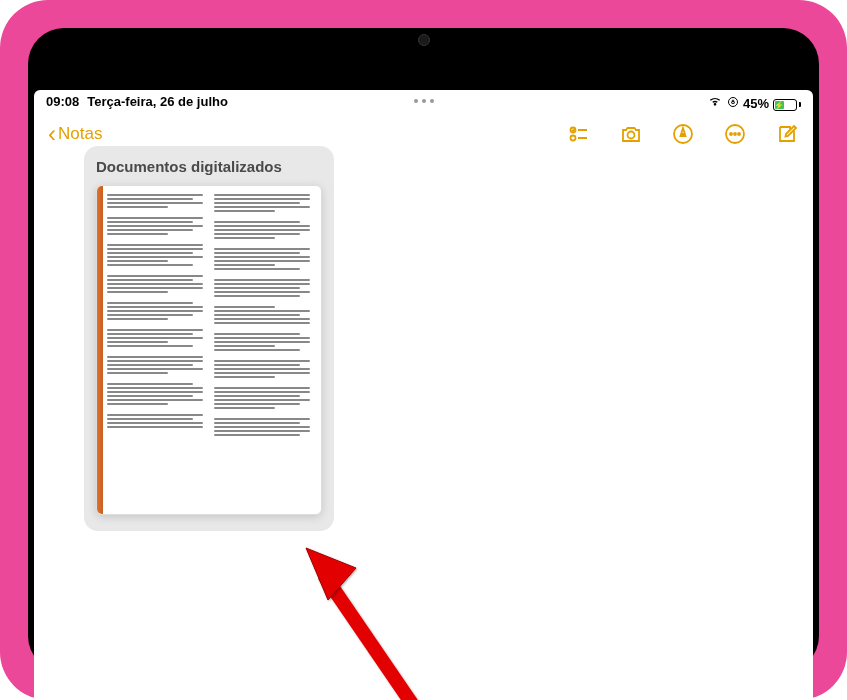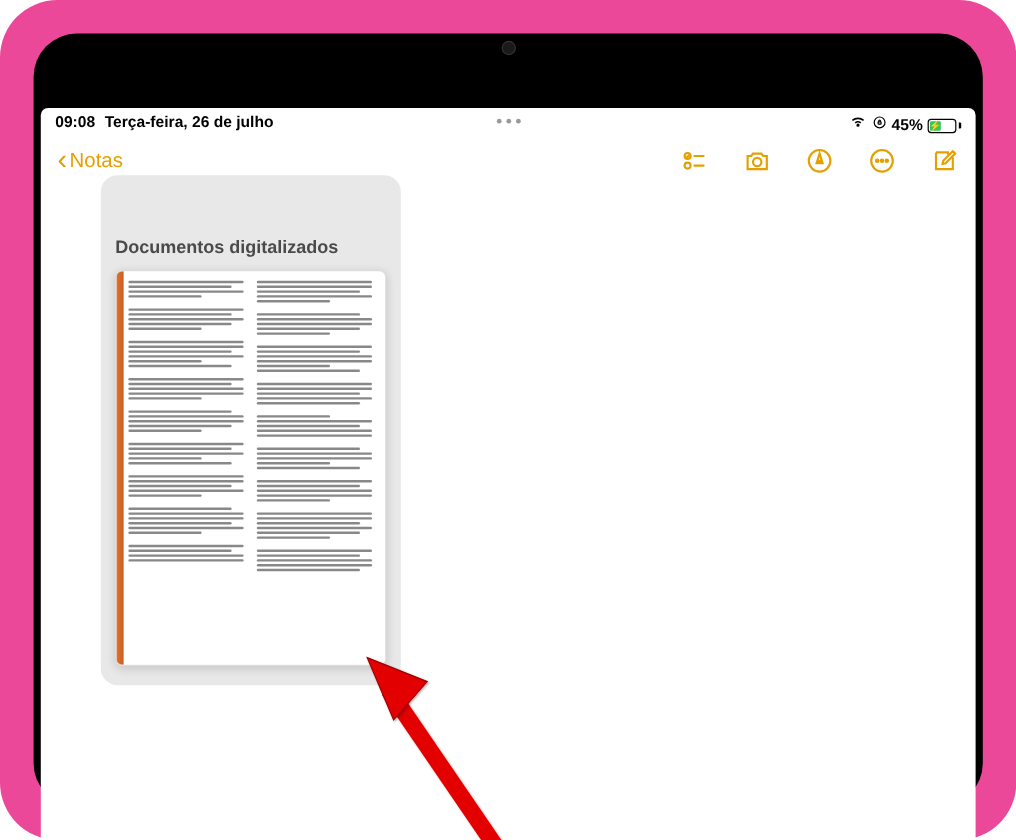--- a/index.html
+++ b/index.html
@@ -172,21 +172,20 @@
       margin-top: -20px;
       cursor: pointer;
       position: relative;
       z-index: 2;
     }
     .scan-title {
       font-size: 15px;
       font-weight: 600;
       color: #4a4a4a;
       margin-bottom: 10px;
-      margin-top: 40px;
     }
     .scan-preview {
       width: 226px;
       height: 330px;
       background: #fff;
       border-radius: 6px;
       box-shadow: 0 2px 8px rgba(0,0,0,0.15);
       position: relative;
       overflow: hidden;
       border: 1px solid #ddd;

